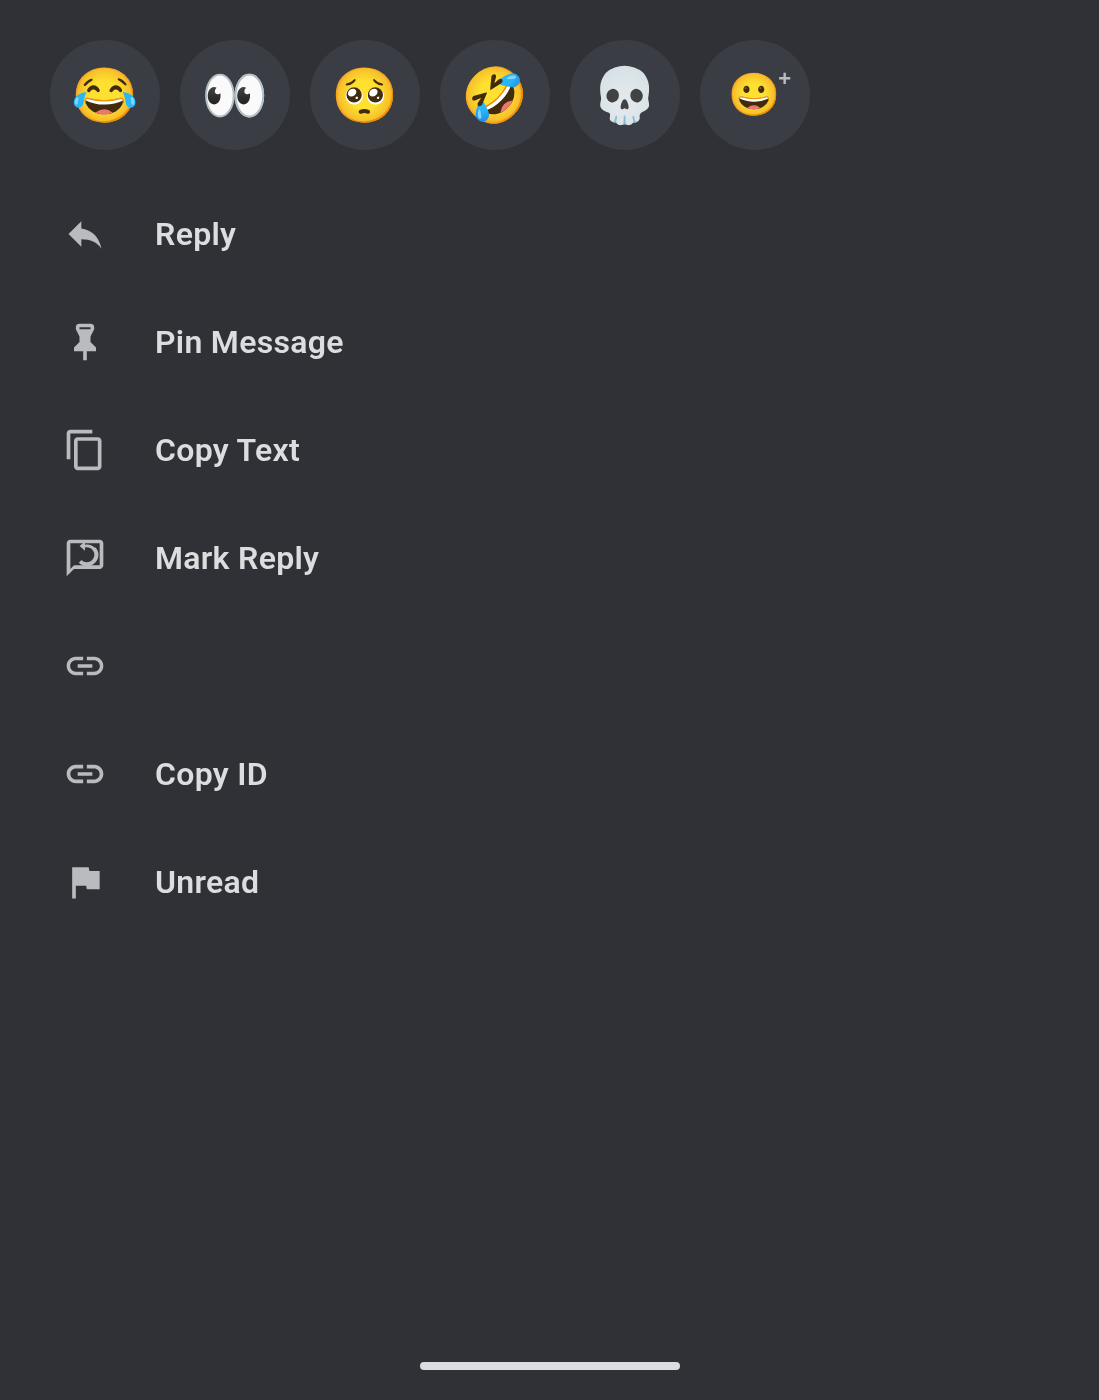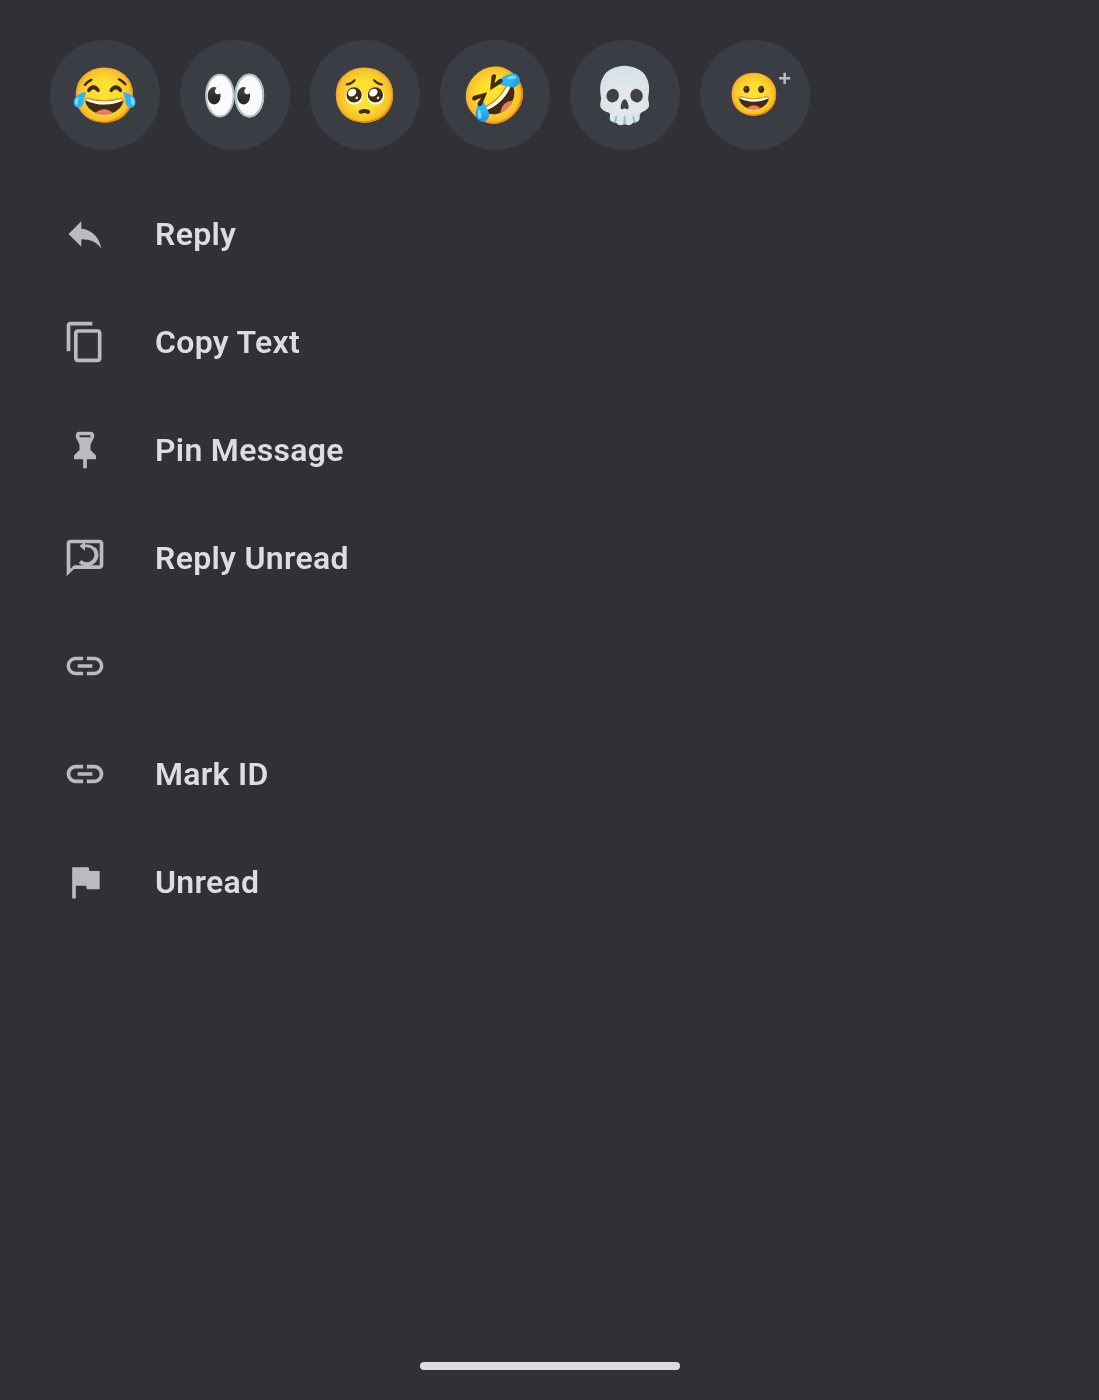--- a/index.html
+++ b/index.html
@@ -145,60 +145,60 @@
       <svg viewBox="0 0 24 24" xmlns="http://www.w3.org/2000/svg">
         <path d="M10 9V5l-7 7 7 7v-4.1c5 0 8.5 1.6 11 5.1-1-5-4-10-11-11z"></path>
       </svg>
     </div>
     <span class="menu-label">Reply</span>
   </div>
 
   <div class="menu-item">
     <div class="menu-icon">
       <svg viewBox="0 0 24 24" xmlns="http://www.w3.org/2000/svg">
+        <path d="M17 4a2 2 0 0 0-2-2H9a2 2 0 0 0-2 2v1l2 4v3l-3 3v2h5v5h2v-5h5v-2l-3-3V9l2-4V4zm-2 1H9V4h6v1z"></path>
+      </svg>
+    </div>
+    <span class="menu-label">Pin Message</span>
+  </div>
+
+  <div class="menu-item">
+    <div class="menu-icon">
+      <svg viewBox="0 0 24 24" xmlns="http://www.w3.org/2000/svg">
         <path d="M16 1H4C2.9 1 2 1.9 2 3v14h2V3h12V1zm3 4H8C6.9 5 6 5.9 6 7v14c0 1.1.9 2 2 2h11c1.1 0 2-.9 2-2V7c0-1.1-.9-2-2-2zm0 16H8V7h11v14z"></path>
       </svg>
     </div>
     <span class="menu-label">Copy Text</span>
-  </div>
-
-  <div class="menu-item">
-    <div class="menu-icon">
-      <svg viewBox="0 0 24 24" xmlns="http://www.w3.org/2000/svg">
-        <path d="M17 4a2 2 0 0 0-2-2H9a2 2 0 0 0-2 2v1l2 4v3l-3 3v2h5v5h2v-5h5v-2l-3-3V9l2-4V4zm-2 1H9V4h6v1z"></path>
-      </svg>
-    </div>
-    <span class="menu-label">Pin Message</span>
   </div>
 
   <div class="menu-item">
     <div class="menu-icon">
       <svg viewBox="0 0 24 24" xmlns="http://www.w3.org/2000/svg">
         <path d="M20 2H4c-1.1 0-2 .9-2 2v18l4-4h14c1.1 0 2-.9 2-2V4c0-1.1-.9-2-2-2zm0 14H6l-2 2V4h16v12z"></path>
         <path d="M17.5 6.5C16.1 5.1 14.1 4.4 12 4.8V3l-3 2.5 3 2.5V6.3c1.4-.3 2.9.1 3.9 1.1 1.6 1.6 1.6 4.1 0 5.7-.8.8-1.8 1.2-2.9 1.2s-2.1-.4-2.9-1.2L8.6 14.6c1.2 1.2 2.8 1.9 4.4 1.9s3.3-.6 4.5-1.9c2.5-2.4 2.5-6.2 0-8.6z"></path>
       </svg>
     </div>
-    <span class="menu-label">Reply Unread</span>
+    <span class="menu-label">Mark Reply</span>
   </div>
 
   <div class="menu-item">
     <div class="menu-icon">
       <svg viewBox="0 0 24 24" xmlns="http://www.w3.org/2000/svg">
         <path d="M3.9 12c0-1.71 1.39-3.1 3.1-3.1h4V7H7c-2.76 0-5 2.24-5 5s2.24 5 5 5h4v-1.9H7c-1.71 0-3.1-1.39-3.1-3.1zM8 13h8v-2H8v2zm9-6h-4v1.9h4c1.71 0 3.1 1.39 3.1 3.1s-1.39 3.1-3.1 3.1h-4V17h4c2.76 0 5-2.24 5-5s-2.24-5-5-5z"></path>
       </svg>
     </div>
   </div>
 
   <div class="menu-item">
     <div class="menu-icon">
       <svg viewBox="0 0 24 24" xmlns="http://www.w3.org/2000/svg">
         <path d="M17 7h-4v2h4c1.65 0 3 1.35 3 3s-1.35 3-3 3h-4v2h4c2.76 0 5-2.24 5-5s-2.24-5-5-5zm-6 8H7c-1.65 0-3-1.35-3-3s1.35-3 3-3h4V7H7c-2.76 0-5 2.24-5 5s2.24 5 5 5h4v-2zm-3-4h8v2H8z"></path>
       </svg>
     </div>
-    <span class="menu-label">Mark ID</span>
+    <span class="menu-label">Copy ID</span>
   </div>
 
   <div class="menu-item">
     <div class="menu-icon">
       <svg viewBox="0 0 24 24" xmlns="http://www.w3.org/2000/svg">
         <path d="M14.4 6L14 4H5v17h2v-7h5.6l.4 2h7V6z"></path>
       </svg>
     </div>
     <span class="menu-label">Unread</span>
   </div>

